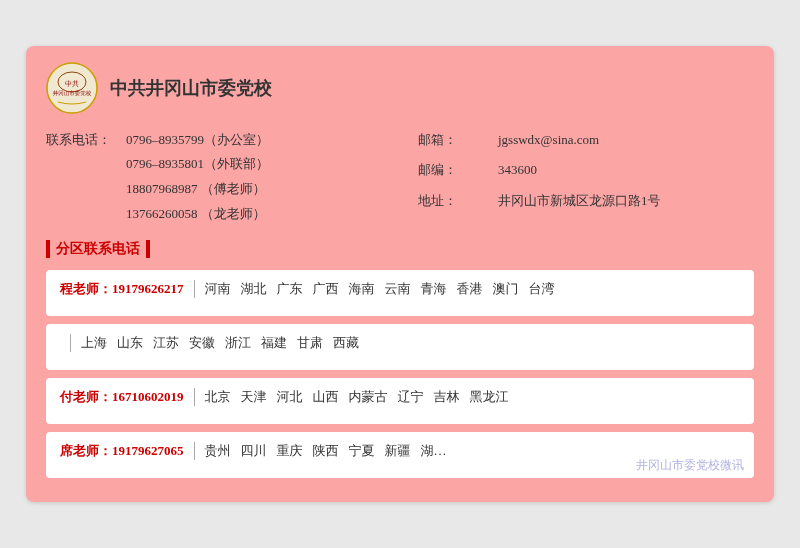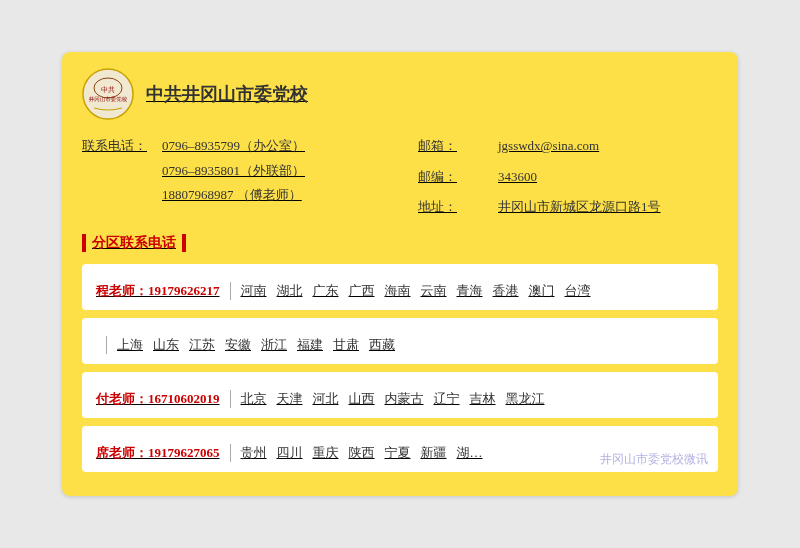--- a/index.html
+++ b/index.html
@@ -6,26 +6,25 @@
     body {
       font-family: "SimSun", "宋体", serif;
       background: #e8e8e8;
       width: 800px;
       min-height: 548px;
       display: flex;
       align-items: center;
       justify-content: center;
     }
     .card {
-      background: #fde047;
+      background: #fca5a5;
       border-radius: 8px;
-      width: 676px;
+      width: 748px;
       padding: 16px 20px;
       box-shadow: 0 1px 4px rgba(0,0,0,0.15);
-      text-decoration: underline;
     }
     .header {
       display: flex;
       align-items: center;
       margin-bottom: 14px;
     }
     .logo {
       width: 52px;
       height: 52px;
       margin-right: 12px;
@@ -88,21 +87,21 @@
       font-size: 14px;
       font-weight: bold;
       color: #c00;
     }
     .region-row {
       background: #fff;
       border-radius: 4px;
       margin-bottom: 8px;
       padding: 10px 14px;
       display: flex;
-      align-items: flex-end;
+      align-items: flex-start;
       min-height: 46px;
     }
     .region-teacher {
       font-size: 13px;
       color: #c00;
       font-weight: bold;
       white-space: nowrap;
     }
     .region-divider {
       width: 1px;
@@ -154,20 +153,23 @@
       <div class="contact-row">
         <span class="label">联系电话：</span>
         <span class="value">0796–8935799（办公室）</span>
       </div>
       <div class="contact-row indented">
         <span class="value">0796–8935801（外联部）</span>
       </div>
       <div class="contact-row indented">
         <span class="value">18807968987 （傅老师）</span>
       </div>
+      <div class="contact-row indented">
+        <span class="value">13766260058 （龙老师）</span>
+      </div>
     </div>
     <div class="contact-right">
       <div class="contact-row">
         <span class="label">邮箱：</span>
         <span class="value">jgsswdx@sina.com</span>
       </div>
       <div class="contact-row" style="margin-top:6px;">
         <span class="label">邮编：</span>
         <span class="value">343600</span>
       </div>

